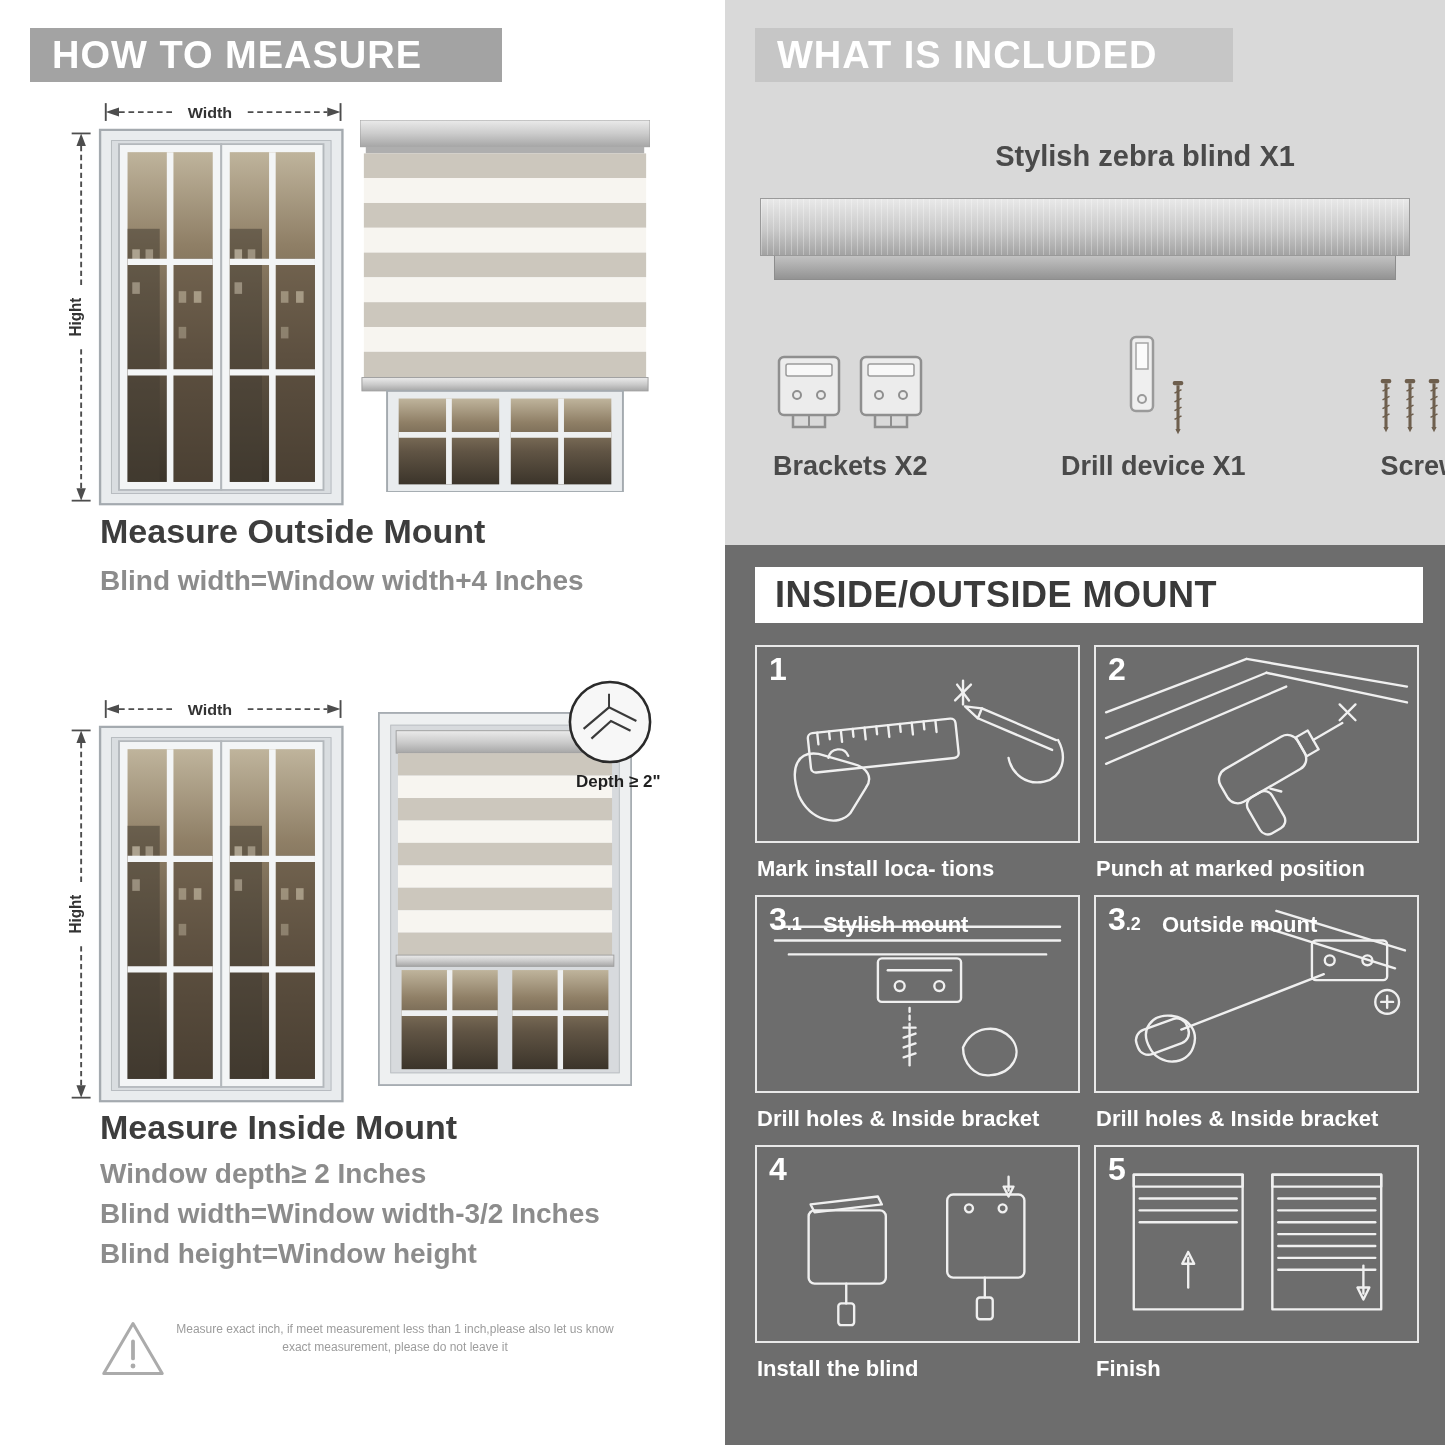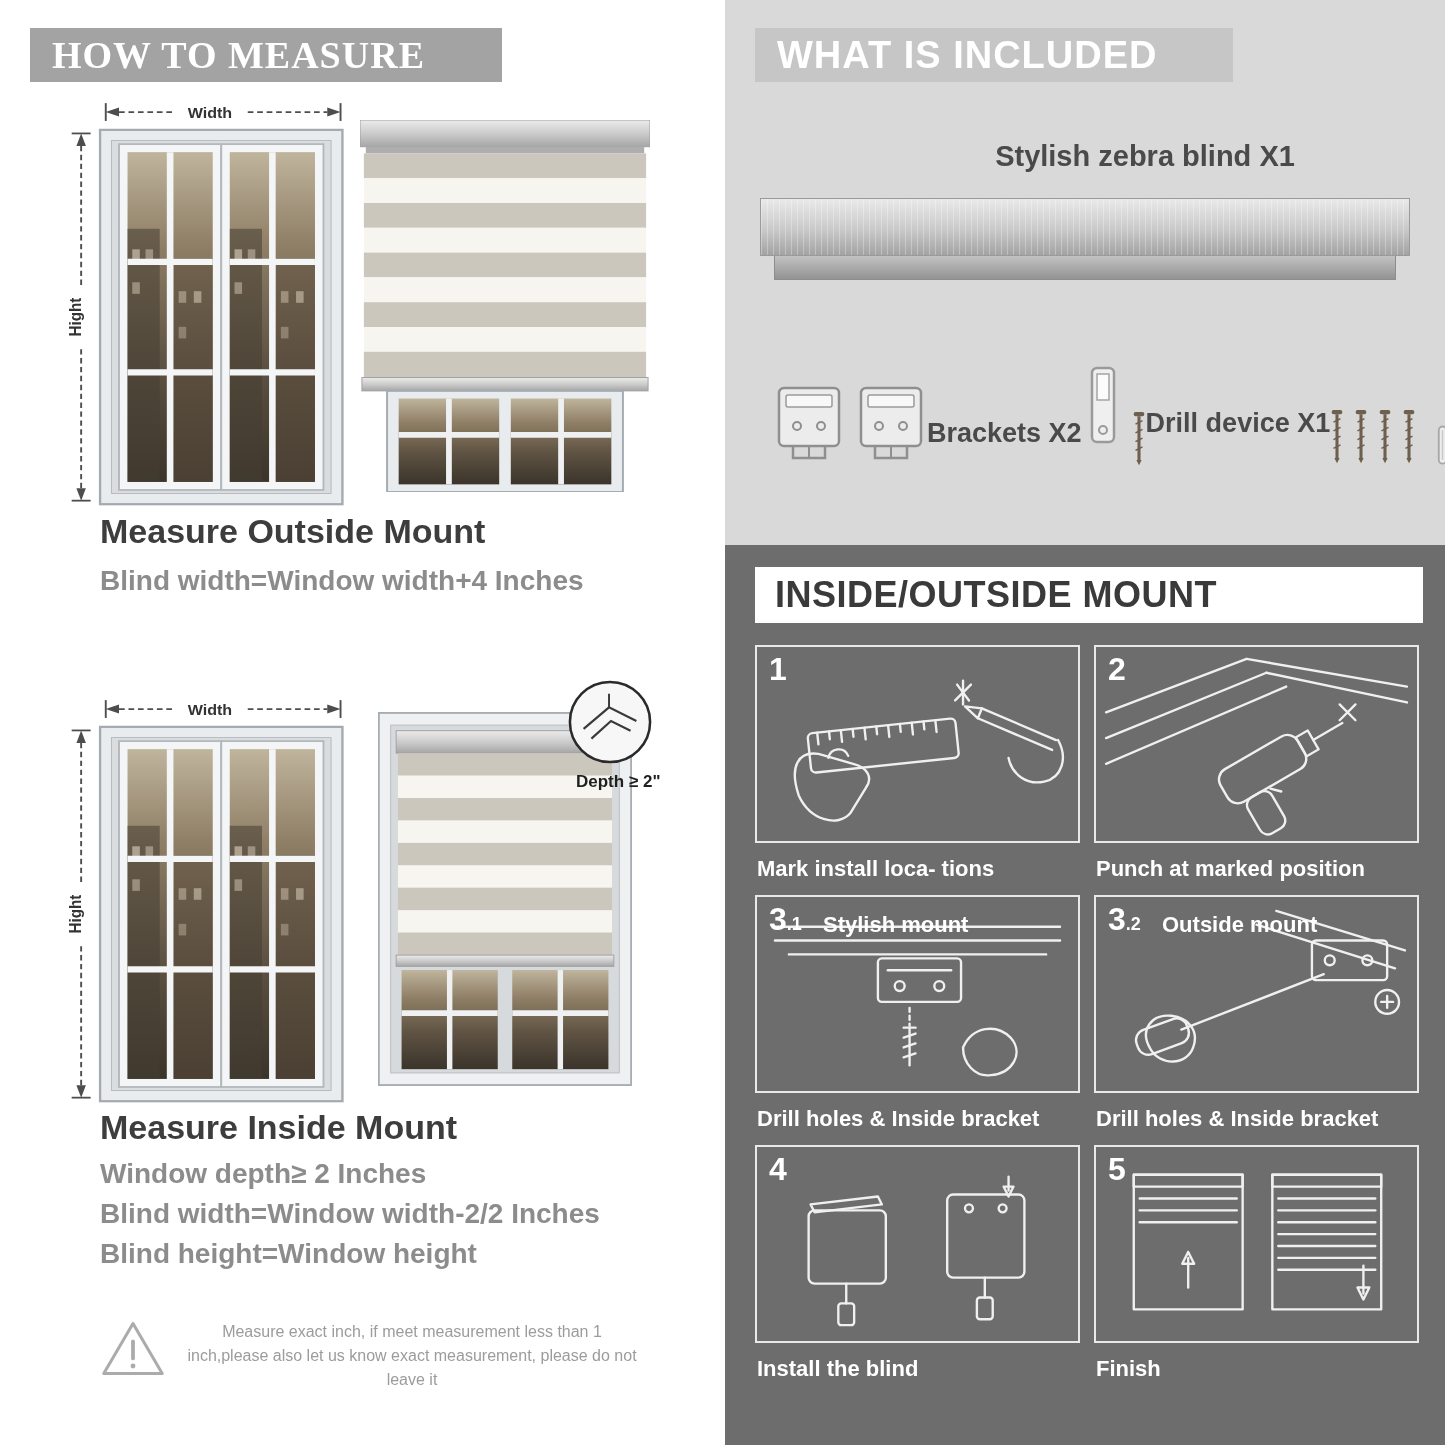--- a/index.html
+++ b/index.html
@@ -4,56 +4,56 @@
 <style>
   html,body{margin:0;padding:0;background:#fff;}
   *{box-sizing:border-box;}
   .canvas{position:relative;width:1445px;height:1445px;background:#ffffff;
           font-family:"Liberation Sans",sans-serif;overflow:hidden;}
   svg{display:block;}
 
   
   .left-banner{position:absolute;left:30px;top:28px;width:472px;height:54px;
     background:#a3a3a3;color:#fff;font-size:38px;font-weight:bold;line-height:54px;
-    padding-left:22px;letter-spacing:1px;font-family:Liberation Serif, serif;}
+    padding-left:22px;letter-spacing:1px;}
   .fig-win1{position:absolute;left:66px;top:96px;width:284px;height:410px;}
   .fig-blind1{position:absolute;left:360px;top:120px;width:290px;height:372px;}
   .fig-win2{position:absolute;left:66px;top:693px;width:284px;height:410px;}
   .fig-blind2{position:absolute;left:378px;top:712px;width:254px;height:374px;}
   .fig-svg{width:100%;height:100%;}
   .dim-stroke{stroke:#4d4d4d;stroke-width:2;fill:none;}
   .dash{stroke-dasharray:6 4;}
   .dim-fill{fill:#4d4d4d;}
   .dim-text{font-size:17px;font-weight:bold;fill:#333;}
   .measure-title{position:absolute;left:100px;font-size:34px;font-weight:bold;color:#3d3d3d;}
   .measure-line{position:absolute;left:100px;font-size:28px;font-weight:bold;color:#8c8c8c;}
   .t-out{top:512px;} .l-out1{top:565px;} .l-out2{top:607px;}
   .t-in{top:1108px;} .l-in1{top:1158px;} .l-in2{top:1198px;} .l-in3{top:1238px;}
   .depth-circle{position:absolute;left:566px;top:678px;width:88px;height:88px;}
   .depth-label{position:absolute;left:576px;top:772px;font-size:17px;font-weight:bold;color:#1f1f1f;}
   .warning-tri{position:absolute;left:100px;top:1318px;width:66px;height:62px;}
-  .warning-text{position:absolute;left:184px;top:1320px;width:456px;font-size:16px;
+  .warning-text{position:absolute;left:167px;top:1320px;width:456px;font-size:12px;
     color:#9c9c9c;text-align:center;line-height:1.5;}
 
   
   .included{position:absolute;left:725px;top:0;width:840px;height:545px;background:#d9d9d9;}
   .included-banner{position:absolute;left:30px;top:28px;width:478px;height:54px;
     background:#c6c6c6;color:#fff;font-size:38px;font-weight:bold;line-height:54px;
     padding-left:22px;letter-spacing:1px;}
   .product-label{position:absolute;left:0;top:140px;width:100%;text-align:center;
     font-size:29px;font-weight:bold;color:#4a4a4a;}
   .headrail{position:absolute;left:35px;top:198px;width:650px;}
   .headrail-main{height:58px;border:1px solid #9a9a9a;
     background:repeating-linear-gradient(90deg,rgba(255,255,255,.28) 0 1px,transparent 1px 6px),
                linear-gradient(180deg,#e9e9e9,#c9c9c9 55%,#a3a3a3);}
   .headrail-sub{height:24px;margin:0 14px;border:1px solid #8d8d8d;border-top:0;
     background:linear-gradient(180deg,#c2c2c2,#939393);}
   .items-row{position:absolute;left:48px;right:48px;top:330px;height:152px;
     display:flex;justify-content:space-between;align-items:flex-end;}
-  .item{display:flex;flex-direction:row;align-items:center;}
+  .item{display:flex;flex-direction:column;align-items:center;}
   .item-icons{display:flex;align-items:flex-end;gap:10px;margin-bottom:14px;}
   .item-label{font-size:27px;font-weight:bold;color:#4a4a4a;white-space:nowrap;}
   .anchor-pair{display:flex;gap:6px;margin-left:10px;}
 
   
   .mount{position:absolute;left:725px;top:545px;width:720px;height:900px;background:#6d6d6d;}
   .mount-banner{position:absolute;left:30px;top:22px;width:668px;height:56px;background:#ffffff;
     color:#3a3a3a;font-size:36px;font-weight:bold;line-height:56px;padding-left:20px;letter-spacing:.5px;}
   .steps-grid{position:absolute;left:30px;top:100px;width:664px;
     display:grid;grid-template-columns:1fr 1fr;column-gap:14px;}
@@ -222,21 +222,21 @@
       <circle cx="45" cy="45" r="41" fill="#f7f7f7" stroke="#2a2a2a" stroke-width="2.6"></circle>
       <path d="M18 52 L44 30 L72 44" fill="none" stroke="#3a3a3a" stroke-width="2.2"></path>
       <path d="M26 62 L46 44 L66 54" fill="none" stroke="#3a3a3a" stroke-width="2.2"></path>
       <line x1="44" y1="30" x2="44" y2="16" stroke="#3a3a3a" stroke-width="2"></line>
     </svg>
   </div>
   <div class="depth-label">Depth ≥ 2"</div>
 
   <div class="measure-title t-in">Measure Inside Mount</div>
   <div class="measure-line l-in1">Window depth≥ 2 Inches</div>
-  <div class="measure-line l-in2">Blind width=Window width-2/2 Inches</div>
+  <div class="measure-line l-in2">Blind width=Window width-3/2 Inches</div>
   <div class="measure-line l-in3">Blind height=Window height</div>
 
   <div class="warning-tri">
     <svg viewBox="0 0 70 64" width="100%" height="100%">
       <path d="M35 5 L66 58 L4 58 Z" fill="none" stroke="#ababab" stroke-width="3.2" stroke-linejoin="round"></path>
       <line x1="35" y1="24" x2="35" y2="42" stroke="#ababab" stroke-width="4" stroke-linecap="round"></line>
       <circle cx="35" cy="50" r="2.6" fill="#ababab"></circle>
     </svg>
   </div>
   <div class="warning-text">Measure exact inch, if meet measurement less than 1 inch,please also let us know exact measurement, please do not leave it</div>

